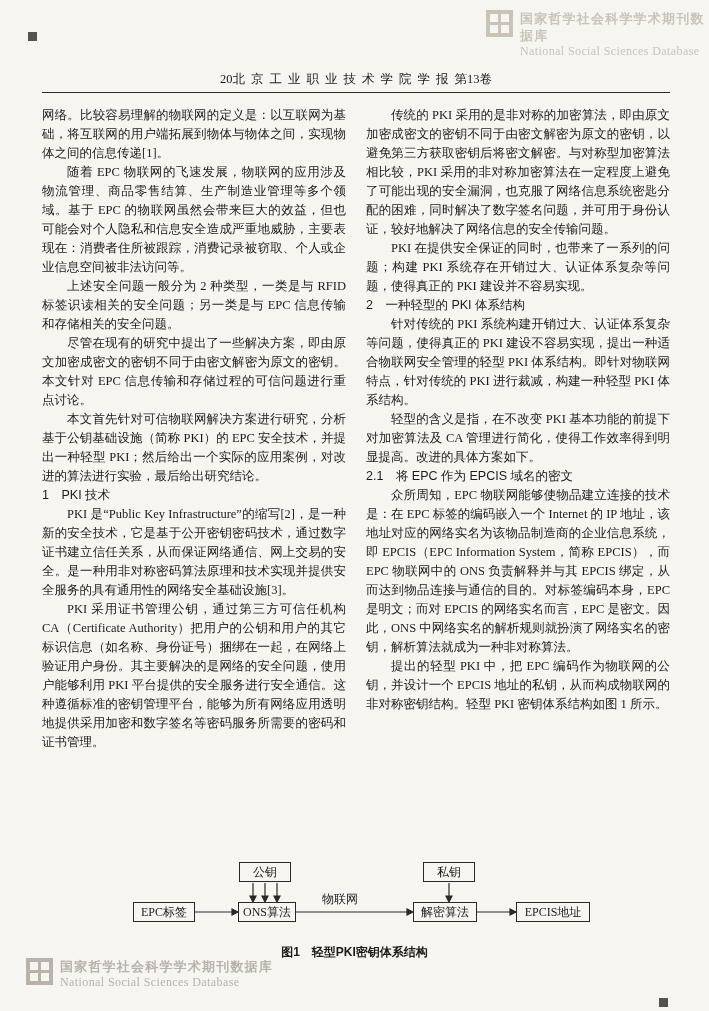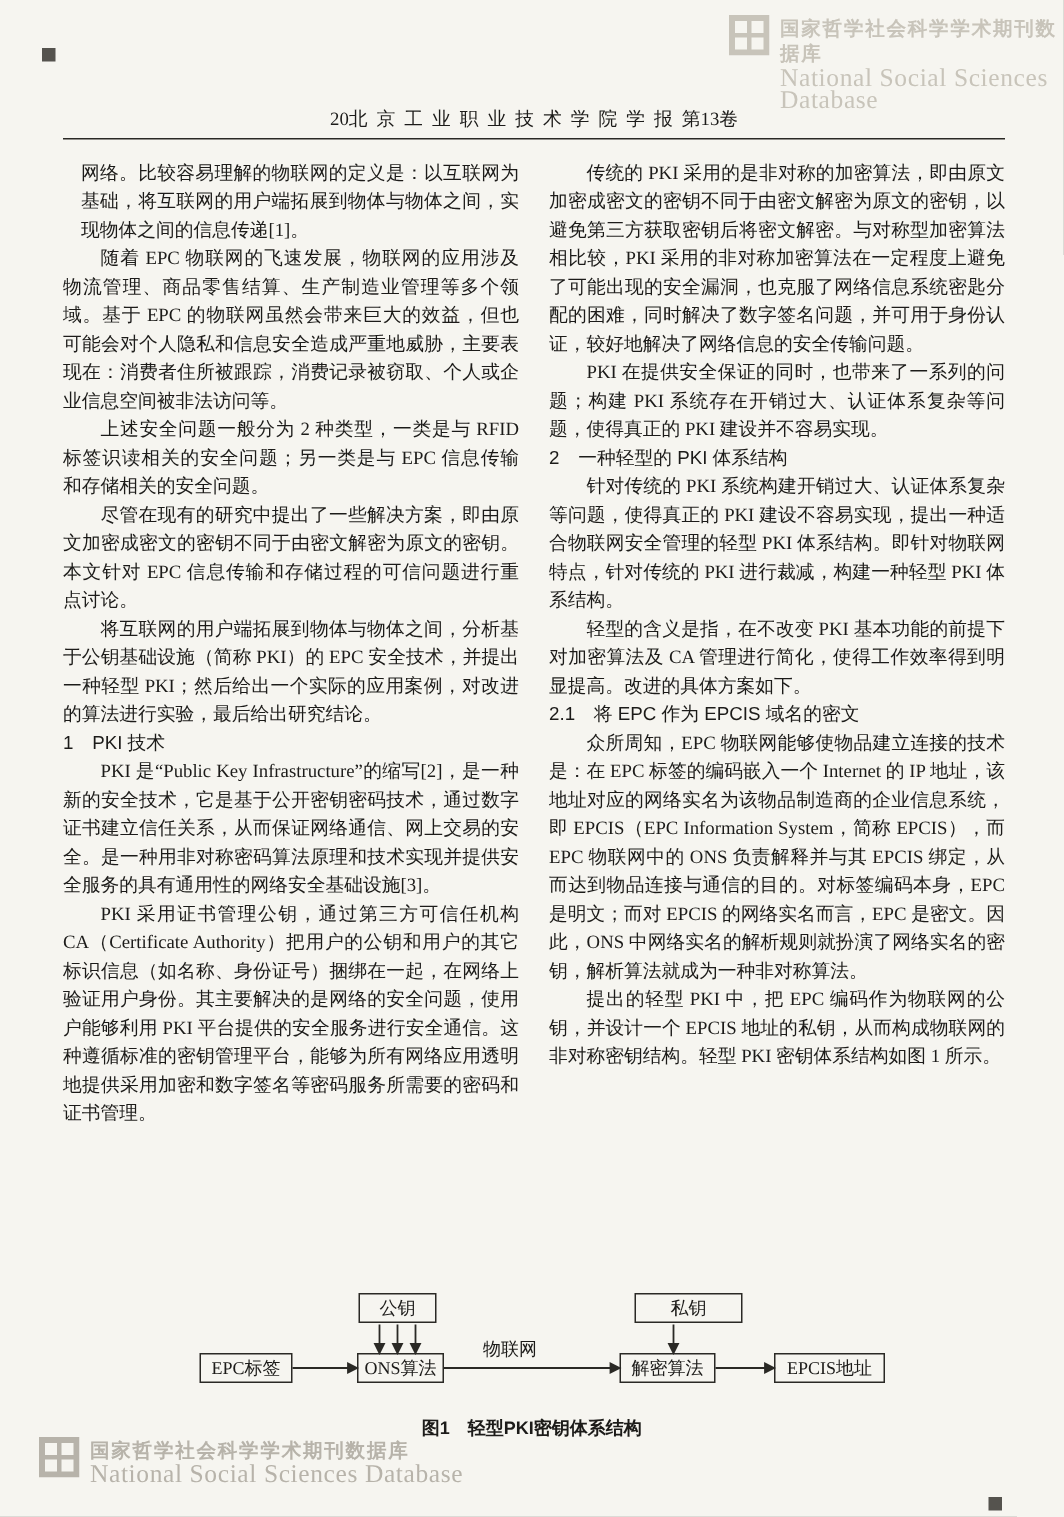--- a/index.html
+++ b/index.html
@@ -11,45 +11,45 @@
     background: #f6f5f0; color: #1c1b19; overflow: hidden;
   }
 
   
   .watermark { position: absolute; display: flex; align-items: flex-start; gap: 7px; justify-content: center; }
   .wm-top { left: 486px; top: 10px; color: #c8c4ba; }
   .wm-bottom { left: 26px; top: 958px; color: #b7b3aa; }
   .wm-logo { flex: 0 0 auto; width: 27px; height: 27px; }
   .wm-lines { display: flex; flex-direction: column; }
   .wm-cn { font-family: "Liberation Sans", "DejaVu Sans", sans-serif; font-weight: bold; font-size: 13px; letter-spacing: 1.2px; line-height: 17px; }
-  .wm-en { font-size: 17px; letter-spacing: 0.4px; line-height: 15px; }
+  .wm-en { font-size: 12px; letter-spacing: 0.4px; line-height: 15px; }
 
   .corner { position: absolute; background: #55534e; }
   .corner.tl { left: 28px; top: 32px; width: 9px; height: 9px; }
   .corner.br { left: 659px; top: 998px; width: 9px; height: 9px; }
 
   
   .header { position: absolute; left: 42px; top: 71px; width: 628px; display: flex; align-items: baseline; justify-content: center; font-size: 12.5px; }
   .journal-title { letter-spacing: 6px; }
   .header-rule { position: absolute; left: 42px; top: 92px; width: 628px; height: 0; border-top: 1.6px solid #2a2925; }
 
   
   .col { position: absolute; top: 106px; width: 304px; font-size: 12.5px; line-height: 19px; text-align: justify; }
   .col-left { left: 42px; }
   .col-right { left: 366px; }
   .par { margin: 0; text-indent: 2em; }
-  .par.noindent { text-indent: 0; margin-left: 12px; }
+  .par.noindent { text-indent: 0; }
   .sec-h { margin: 0; font-size: 12.5px; line-height: 19px; font-weight: normal; font-family: "Liberation Sans", "DejaVu Sans", sans-serif; }
 
   
   .figure { position: absolute; left: 0; top: 856px; width: 709px; height: 112px; font-size: 12px; }
   .fig-arrows { position: absolute; left: 0; top: 0; }
   .fig-box { position: absolute; height: 20px; line-height: 18px; border: 1px solid #2a2925; text-align: center; background: transparent; }
   .b-pub   { left: 239px; top: 6px;  width: 52px; }
-  .b-priv  { left: 423px; top: 6px;  width: 72px; }
+  .b-priv  { left: 423px; top: 6px;  width: 52px; }
   .b-epc   { left: 133px; top: 46px; width: 62px; }
   .b-ons   { left: 238px; top: 46px; width: 58px; }
   .b-dec   { left: 413px; top: 46px; width: 64px; }
   .b-epcis { left: 516px; top: 46px; width: 74px; }
   .fig-flow-label { position: absolute; left: 308px; top: 36px; width: 64px; text-align: center; line-height: 14px; }
   .fig-caption { position: absolute; left: 0; top: 88px; width: 100%; text-align: center; font-weight: bold; font-family: "Liberation Sans", "DejaVu Sans", sans-serif; font-size: 12px; }
 </style>
 </head>
 <body>
 
@@ -79,21 +79,21 @@
     <span class="journal-title">北京工业职业技术学院学报</span>
     <span class="volume">第13卷</span>
   </div>
   <div class="header-rule"></div>
 
   <div class="col col-left">
     <p class="par noindent">网络。比较容易理解的物联网的定义是：以互联网为基础，将互联网的用户端拓展到物体与物体之间，实现物体之间的信息传递[1]。</p>
     <p class="par">随着 EPC 物联网的飞速发展，物联网的应用涉及物流管理、商品零售结算、生产制造业管理等多个领域。基于 EPC 的物联网虽然会带来巨大的效益，但也可能会对个人隐私和信息安全造成严重地威胁，主要表现在：消费者住所被跟踪，消费记录被窃取、个人或企业信息空间被非法访问等。</p>
     <p class="par">上述安全问题一般分为 2 种类型，一类是与 RFID 标签识读相关的安全问题；另一类是与 EPC 信息传输和存储相关的安全问题。</p>
     <p class="par">尽管在现有的研究中提出了一些解决方案，即由原文加密成密文的密钥不同于由密文解密为原文的密钥。本文针对 EPC 信息传输和存储过程的可信问题进行重点讨论。</p>
-    <p class="par">将互联网的用户端拓展到物体与物体之间，分析基于公钥基础设施（简称 PKI）的 EPC 安全技术，并提出一种轻型 PKI；然后给出一个实际的应用案例，对改进的算法进行实验，最后给出研究结论。</p>
+    <p class="par">本文首先针对可信物联网解决方案进行研究，分析基于公钥基础设施（简称 PKI）的 EPC 安全技术，并提出一种轻型 PKI；然后给出一个实际的应用案例，对改进的算法进行实验，最后给出研究结论。</p>
     <h2 class="sec-h">1　PKI 技术</h2>
     <p class="par">PKI 是“Public Key Infrastructure”的缩写[2]，是一种新的安全技术，它是基于公开密钥密码技术，通过数字证书建立信任关系，从而保证网络通信、网上交易的安全。是一种用非对称密码算法原理和技术实现并提供安全服务的具有通用性的网络安全基础设施[3]。</p>
     <p class="par">PKI 采用证书管理公钥，通过第三方可信任机构 CA（Certificate Authority）把用户的公钥和用户的其它标识信息（如名称、身份证号）捆绑在一起，在网络上验证用户身份。其主要解决的是网络的安全问题，使用户能够利用 PKI 平台提供的安全服务进行安全通信。这种遵循标准的密钥管理平台，能够为所有网络应用透明地提供采用加密和数字签名等密码服务所需要的密码和证书管理。</p>
   </div>
 
   <div class="col col-right">
     <p class="par">传统的 PKI 采用的是非对称的加密算法，即由原文加密成密文的密钥不同于由密文解密为原文的密钥，以避免第三方获取密钥后将密文解密。与对称型加密算法相比较，PKI 采用的非对称加密算法在一定程度上避免了可能出现的安全漏洞，也克服了网络信息系统密匙分配的困难，同时解决了数字签名问题，并可用于身份认证，较好地解决了网络信息的安全传输问题。</p>
     <p class="par">PKI 在提供安全保证的同时，也带来了一系列的问题；构建 PKI 系统存在开销过大、认证体系复杂等问题，使得真正的 PKI 建设并不容易实现。</p>
     <h2 class="sec-h">2　一种轻型的 PKI 体系结构</h2>
     <p class="par">针对传统的 PKI 系统构建开销过大、认证体系复杂等问题，使得真正的 PKI 建设不容易实现，提出一种适合物联网安全管理的轻型 PKI 体系结构。即针对物联网特点，针对传统的 PKI 进行裁减，构建一种轻型 PKI 体系结构。</p>

